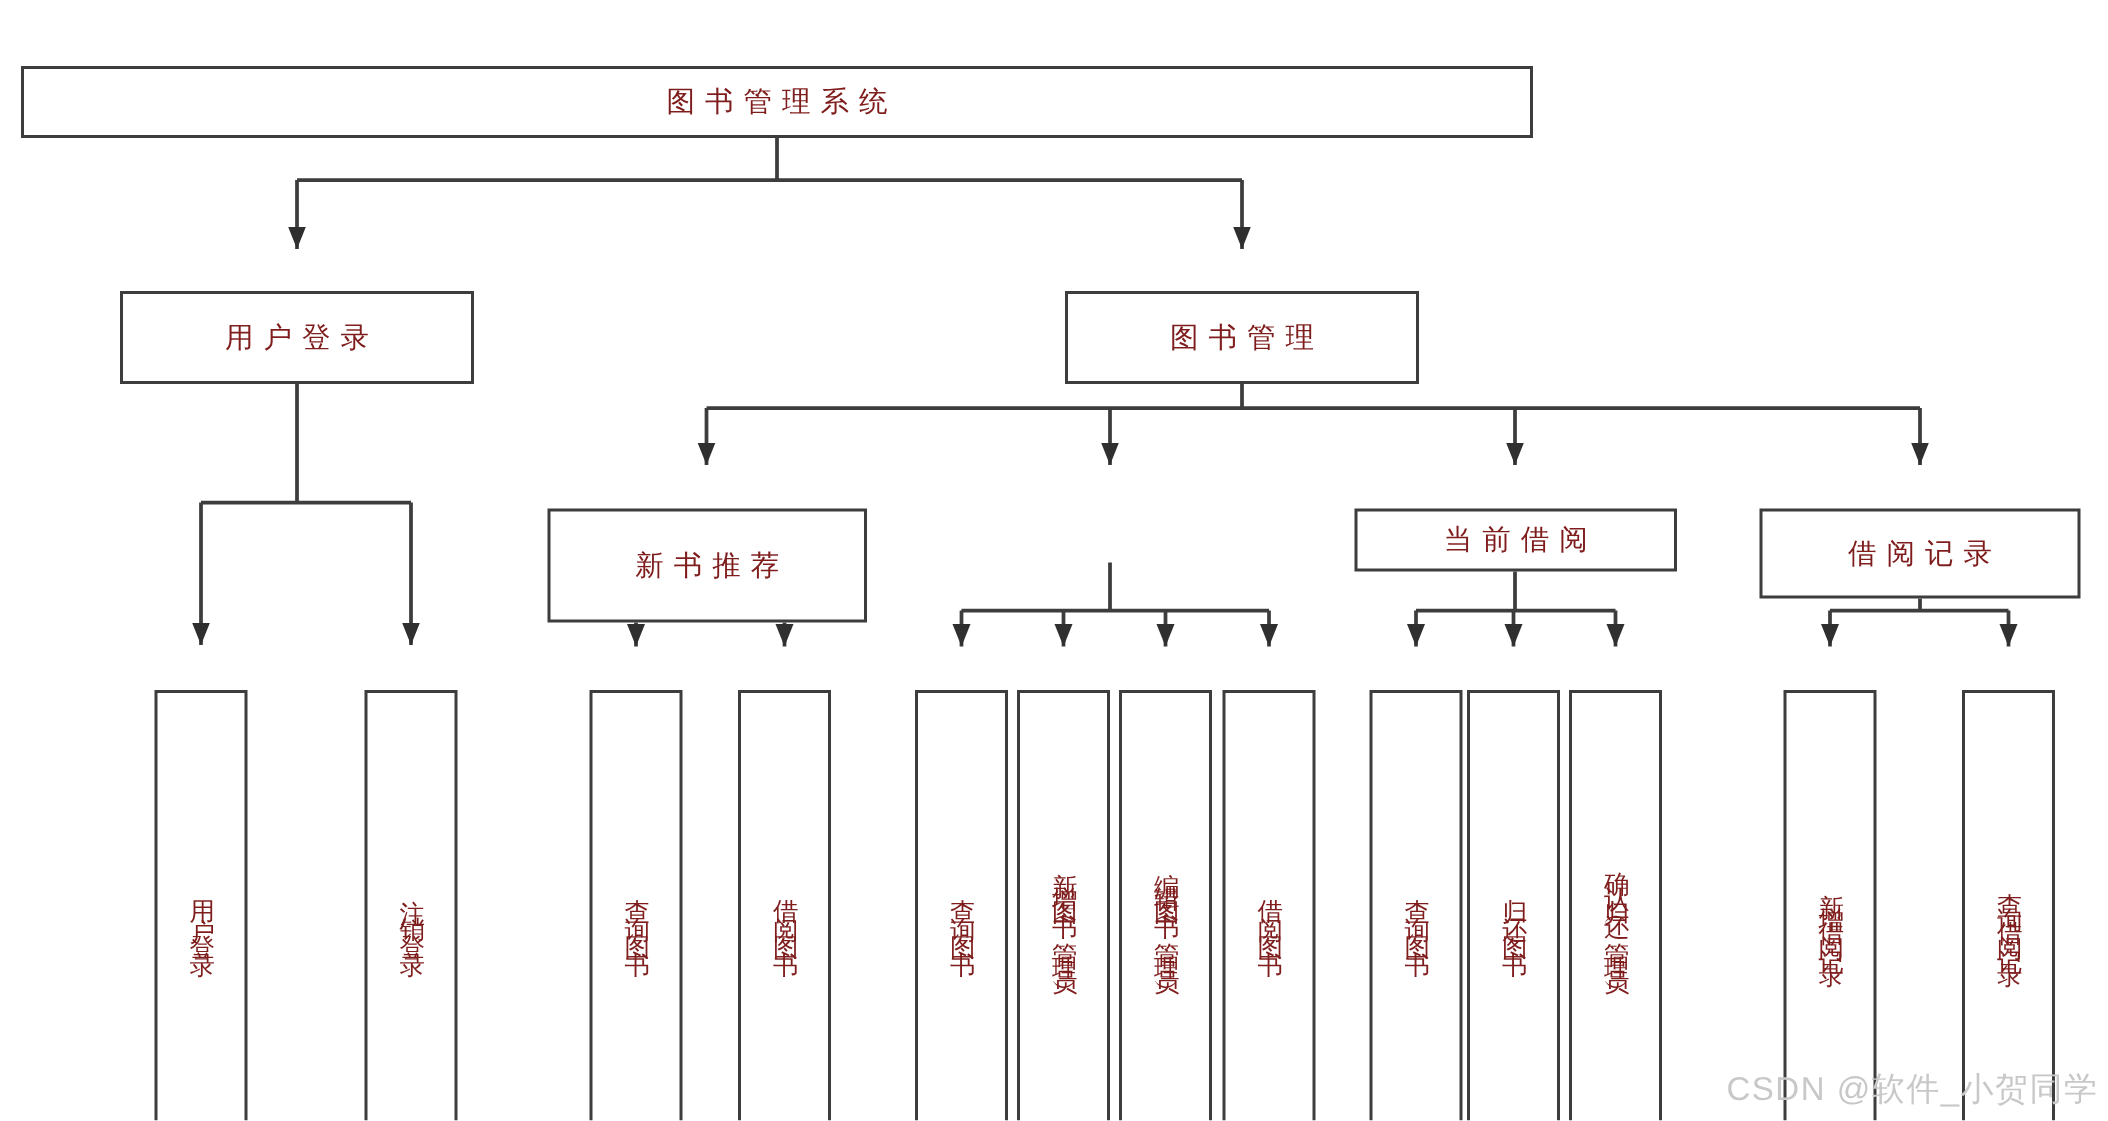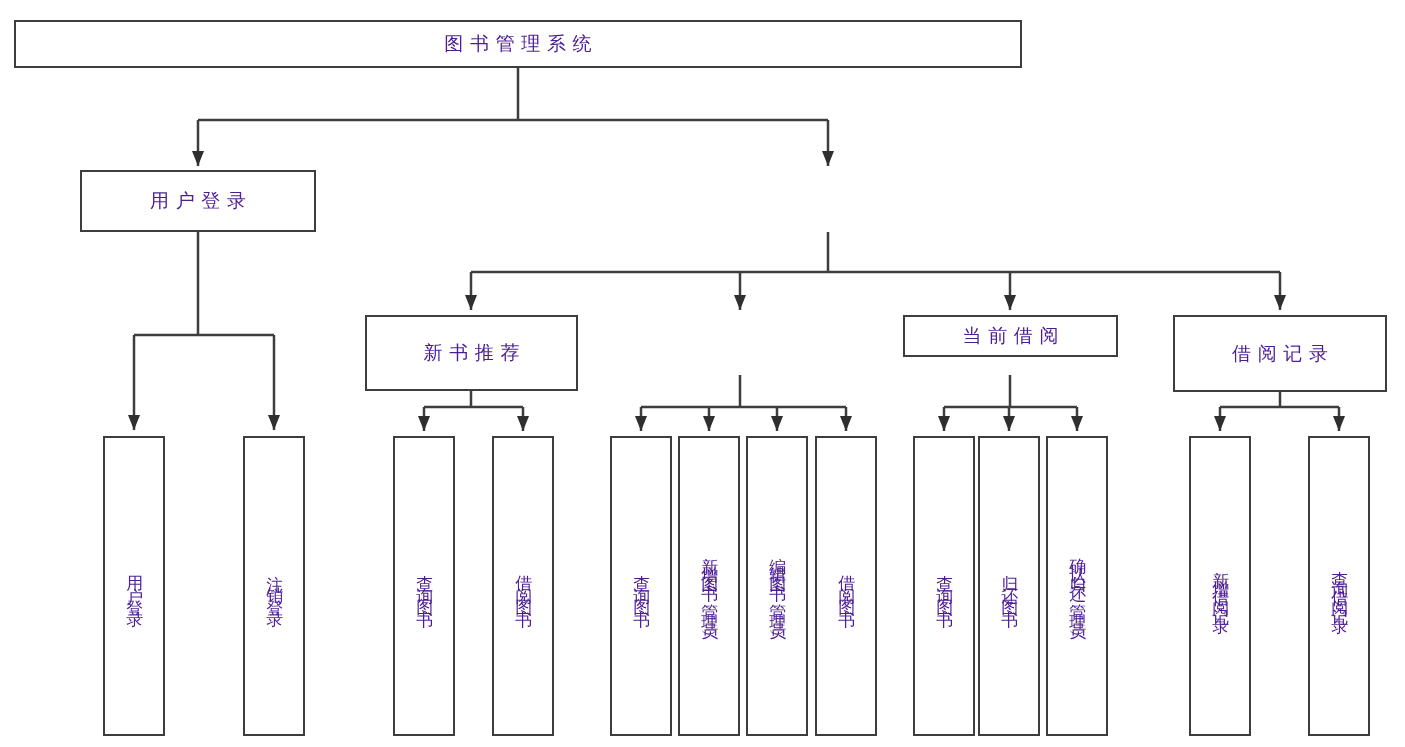--- a/index.html
+++ b/index.html
@@ -14,25 +14,26 @@
   #connectors {
     position: absolute;
     left: 0; top: 0;
     width: 1405px; height: 747px;
   }
   .box {
     position: absolute;
     box-sizing: border-box;
     background: #ffffff;
     border: 2.5px solid #3d3d3d;
-    color: #4c1d95;
+    color: #7f1d1d;
     display: flex;
     align-items: center;
     justify-content: center;
     text-align: right;
+    margin-top: 24px;
   }
   .h {
     font-size: 19px;
     letter-spacing: 0.35em;
     text-indent: 0.35em;
     white-space: nowrap;
   }
   .v {
     writing-mode: vertical-rl;
     font-size: 17px;
@@ -95,37 +96,39 @@
 
       <path d="M1280 375 V407 M1220 407 H1339"></path>
       <line x1="1220" y1="407" x2="1220" y2="431" marker-end="url(#arw)"></line>
       <line x1="1339" y1="407" x2="1339" y2="431" marker-end="url(#arw)"></line>
     </g>
   </svg>
 
   <div class="box h" style="left:14px; top:20px; width:1008px; height:48px;">图书管理系统</div>
 
   <div class="box h" style="left:80px; top:170px; width:236px; height:62px;">用户登录</div>
+  <div class="box h" style="left:710px; top:170px; width:236px; height:62px;">图书管理</div>
 
   <div class="box h" style="left:365px; top:315px; width:213px; height:76px;">新书推荐</div>
   <div class="box h" style="left:903px; top:315px; width:215px; height:42px;">当前借阅</div>
-  <div class="box h" style="left:1173px; top:315px; width:214px; height:77px;">借阅记录</div>
+  <div class="box h" style="left:1173px; top:315px; width:214px; height:60px;">借阅记录</div>
 
   <div class="box v" style="left:103px; top:436px; width:62px; height:300px;">用户登录</div>
   <div class="box v" style="left:243px; top:436px; width:62px; height:300px;">注销登录</div>
 
   <div class="box v" style="left:393px; top:436px; width:62px; height:300px;">查询图书</div>
   <div class="box v" style="left:492px; top:436px; width:62px; height:300px;">借阅图书</div>
 
   <div class="box v" style="left:610px; top:436px; width:62px; height:300px;">查询图书</div>
   <div class="box v long" style="left:678px; top:436px; width:62px; height:300px;">新增图书（管理员）</div>
   <div class="box v long" style="left:746px; top:436px; width:62px; height:300px;">编辑图书（管理员）</div>
   <div class="box v" style="left:815px; top:436px; width:62px; height:300px;">借阅图书</div>
 
   <div class="box v" style="left:913px; top:436px; width:62px; height:300px;">查询图书</div>
   <div class="box v" style="left:978px; top:436px; width:62px; height:300px;">归还图书</div>
   <div class="box v long" style="left:1046px; top:436px; width:62px; height:300px;">确认归还（管理员）</div>
 
   <div class="box v long" style="left:1189px; top:436px; width:62px; height:300px;">新增借阅记录</div>
   <div class="box v long" style="left:1308px; top:436px; width:62px; height:300px;">查询借阅记录</div>
 
+  <div id="watermark">CSDN @软件_小贺同学</div>
 
 </div>
 
 </body></html>

